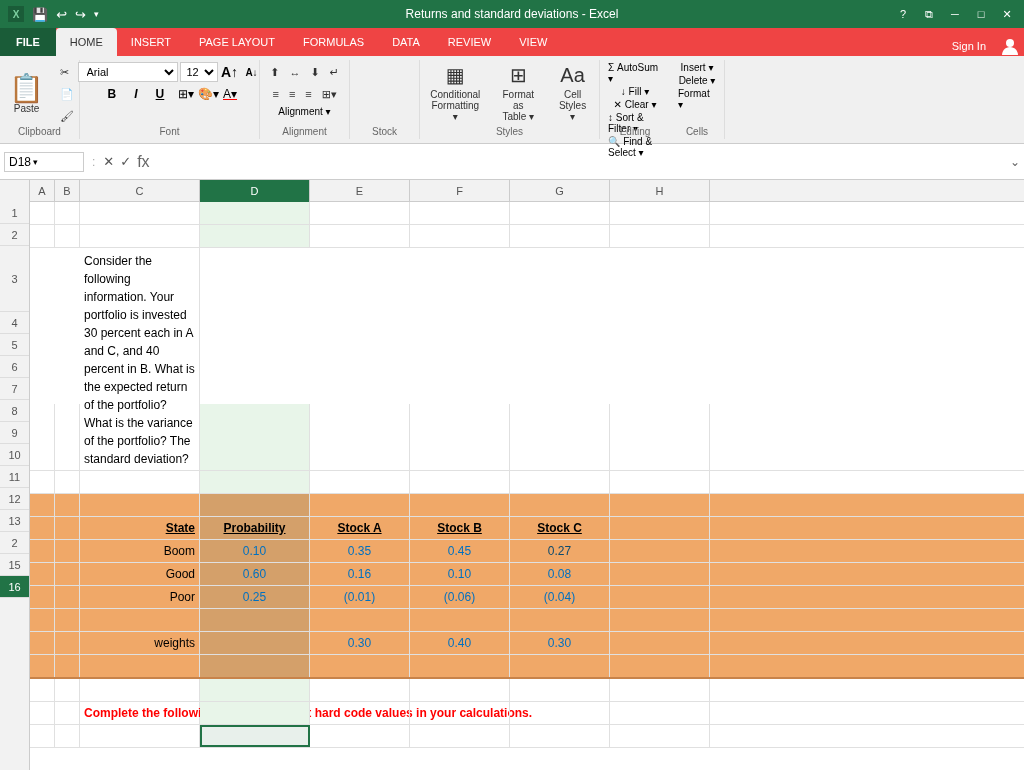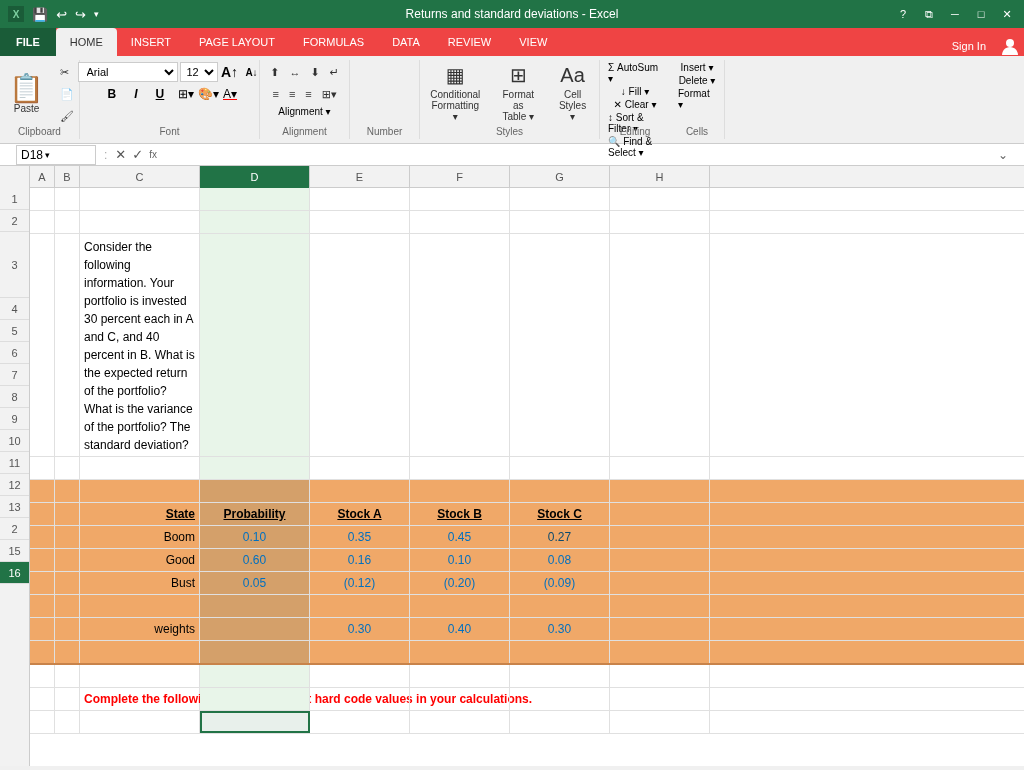--- a/index.html
+++ b/index.html
@@ -152,22 +152,22 @@
     .bold { font-weight: bold; }
     .italic { font-style: italic; }
     .underline { text-decoration: underline; }
 
     
     .formula-bar {
       background: white;
       border-bottom: 1px solid #ccc;
       display: flex;
       align-items: center;
-      height: 22px;
-      padding: 0 16px;
+      height: 36px;
+      padding: 0 4px;
       gap: 4px;
     }
     .name-box {
       border: 1px solid #ccc;
       width: 80px;
       height: 20px;
       padding: 0 4px;
       font-size: 12px;
       display: flex;
       align-items: center;
@@ -408,21 +408,21 @@
         <span class="ribbon-btn-small">⊞▾</span>
       </div>
       <div style="font-size:10px;cursor:pointer;">
         Alignment ▾
       </div>
     </div>
     <div class="ribbon-group-label">Alignment</div>
   </div>
 
   <div class="ribbon-group" style="width:70px;">
-    <div class="ribbon-group-label">Number</div>
+    <div class="ribbon-group-label">Stock</div>
   </div>
 
   <div class="ribbon-group" style="width:180px;">
     <div class="ribbon-group-content" style="gap:8px;">
       <div class="ribbon-btn" style="font-size:10px;height:58px;min-width:50px;">
         <div style="font-size:20px;">▦</div>
         <div>Conditional<br>Formatting ▾</div>
       </div>
       <div class="ribbon-btn" style="font-size:10px;height:58px;min-width:50px;">
         <div style="font-size:20px;">⊞</div>
@@ -460,21 +460,21 @@
 
 <div class="formula-bar">
   <div class="name-box">
     <span>D18</span>
     <span style="font-size:9px;margin-left:2px;">▾</span>
   </div>
   <span class="formula-bar-sep">:</span>
   <div class="formula-bar-icons">
     <span style="cursor:pointer;color:#555;">✕</span>
     <span style="cursor:pointer;color:#555;">✓</span>
-    <span style="cursor:pointer;font-size:10px;">fx</span>
+    <span style="cursor:pointer;font-size:16px;">fx</span>
   </div>
   <input class="formula-input" type="text" value="" style="">
   <span class="expand-btn">⌄</span>
 </div>
 
 <div class="spreadsheet">
 
   <div class="col-headers">
     <div class="corner-cell"></div>
     <div class="col-header col-a">A</div>
@@ -525,21 +525,21 @@
         <div class="cell col-a"></div>
         <div class="cell col-b"></div>
         <div class="cell col-c"></div>
         <div class="cell col-d selected-col-header"></div>
         <div class="cell col-e"></div>
         <div class="cell col-f"></div>
         <div class="cell col-g"></div>
         <div class="cell col-h"></div>
       </div>
 
-      <div class="grid-row row-3" style="min-height:66px;">
+      <div class="grid-row row-3" style="min-height:66px;align-items:flex-end;">
         <div class="cell col-a" style="min-height:66px;"></div>
         <div class="cell col-b" style="min-height:66px;"></div>
         <div class="cell col-c" style="min-height:66px;align-items:flex-start;padding-top:4px;overflow:visible;">
           <div class="cell-content-wrap" style="width:860px;line-height:1.5;">Consider the following information. Your portfolio is invested 30 percent each in A and C, and 40 percent in B. What is the expected return of the portfolio? What is the variance of the portfolio? The standard deviation?</div>
         </div>
         <div class="cell col-d selected-col-header" style="min-height:66px;"></div>
         <div class="cell col-e" style="min-height:66px;"></div>
         <div class="cell col-f" style="min-height:66px;"></div>
         <div class="cell col-g" style="min-height:66px;"></div>
         <div class="cell col-h" style="min-height:66px;"></div>
@@ -593,31 +593,31 @@
         <div class="cell col-a orange-bg"></div>
         <div class="cell col-b orange-bg"></div>
         <div class="cell col-c orange-bg" style="justify-content:flex-end;">Good</div>
         <div class="cell col-d orange-bg blue-text selected-col-header" style="background:#d4a06a;justify-content:center;color:#0070c0;">0.60</div>
         <div class="cell col-e orange-bg blue-text" style="justify-content:center;color:#0070c0;">0.16</div>
         <div class="cell col-f orange-bg blue-text" style="justify-content:center;color:#0070c0;">0.10</div>
         <div class="cell col-g orange-bg blue-text" style="justify-content:center;color:#0070c0;">0.08</div>
         <div class="cell col-h orange-bg"></div>
       </div>
 
-
       <div class="grid-row orange-bg">
         <div class="cell col-a orange-bg"></div>
         <div class="cell col-b orange-bg"></div>
-        <div class="cell col-c orange-bg" style="justify-content:flex-end;">Bust</div>
-        <div class="cell col-d orange-bg blue-text selected-col-header" style="background:#d4a06a;justify-content:center;color:#0070c0;">0.05</div>
-        <div class="cell col-e orange-bg blue-text" style="justify-content:center;color:#0070c0;">(0.12)</div>
-        <div class="cell col-f orange-bg blue-text" style="justify-content:center;color:#0070c0;">(0.20)</div>
-        <div class="cell col-g orange-bg blue-text" style="justify-content:center;color:#0070c0;">(0.09)</div>
-        <div class="cell col-h orange-bg"></div>
-      </div>
+        <div class="cell col-c orange-bg" style="justify-content:flex-end;">Poor</div>
+        <div class="cell col-d orange-bg blue-text selected-col-header" style="background:#d4a06a;justify-content:center;color:#0070c0;">0.25</div>
+        <div class="cell col-e orange-bg blue-text" style="justify-content:center;color:#0070c0;">(0.01)</div>
+        <div class="cell col-f orange-bg blue-text" style="justify-content:center;color:#0070c0;">(0.06)</div>
+        <div class="cell col-g orange-bg blue-text" style="justify-content:center;color:#0070c0;">(0.04)</div>
+        <div class="cell col-h orange-bg"></div>
+      </div>
+
 
       <div class="grid-row orange-bg">
         <div class="cell col-a orange-bg"></div>
         <div class="cell col-b orange-bg"></div>
         <div class="cell col-c orange-bg"></div>
         <div class="cell col-d orange-bg selected-col-header" style="background:#d4a06a;"></div>
         <div class="cell col-e orange-bg"></div>
         <div class="cell col-f orange-bg"></div>
         <div class="cell col-g orange-bg"></div>
         <div class="cell col-h orange-bg"></div>

